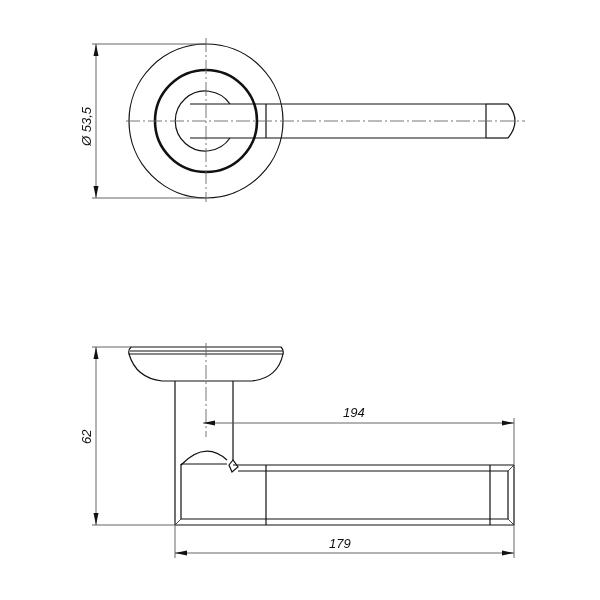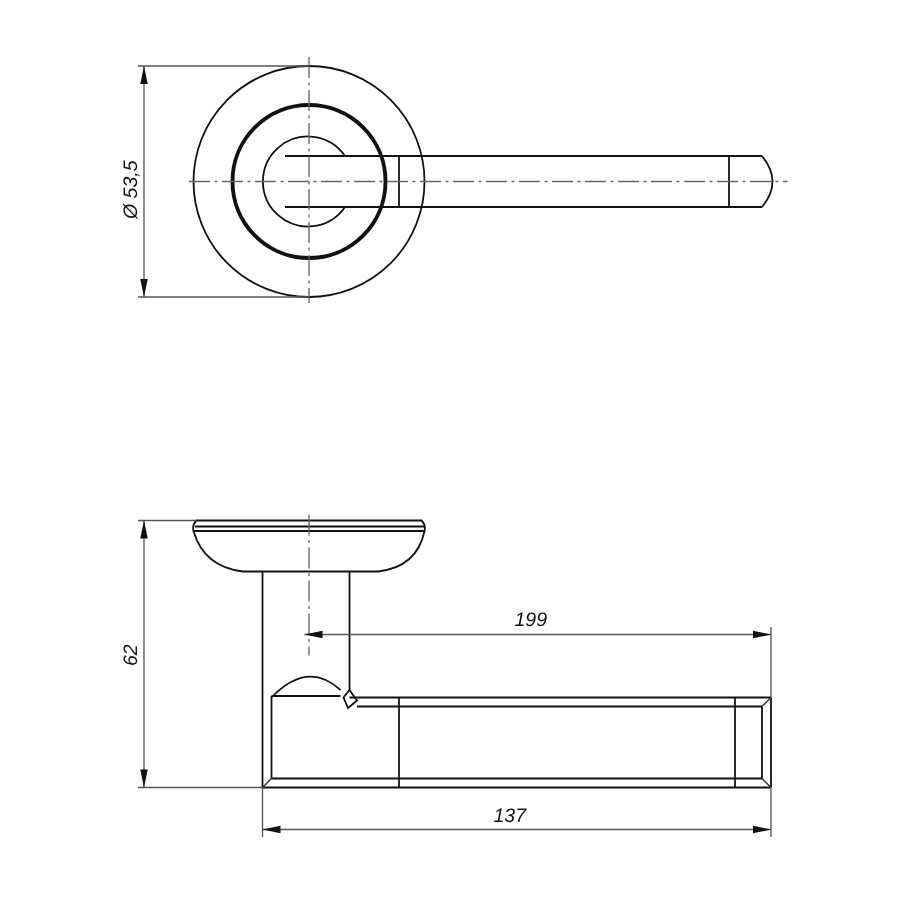--- a/index.html
+++ b/index.html
@@ -91,16 +91,16 @@
       <line class="dim" x1="514" y1="525" x2="514" y2="558"></line>
       <line class="dim" x1="175" y1="553" x2="514" y2="553"></line>
       <polygon class="arrow" points="175,553 187,550.5 187,555.5"></polygon>
       <polygon class="arrow" points="514,553 502,550.5 502,555.5"></polygon>
     </g>
   </svg>
 
   <div class="label-layer">
     <span class="lbl lbl-vert" style="left:80px;top:146px;transform:rotate(-90deg);">Ø 53,5</span>
     <span class="lbl lbl-vert" style="left:80px;top:444px;transform:rotate(-90deg);">62</span>
-    <span class="lbl" style="left:343px;top:406px;">199</span>
-    <span class="lbl" style="left:329px;top:537px;">137</span>
+    <span class="lbl" style="left:343px;top:406px;">194</span>
+    <span class="lbl" style="left:329px;top:537px;">179</span>
   </div>
 </div>
 
 </body></html>

